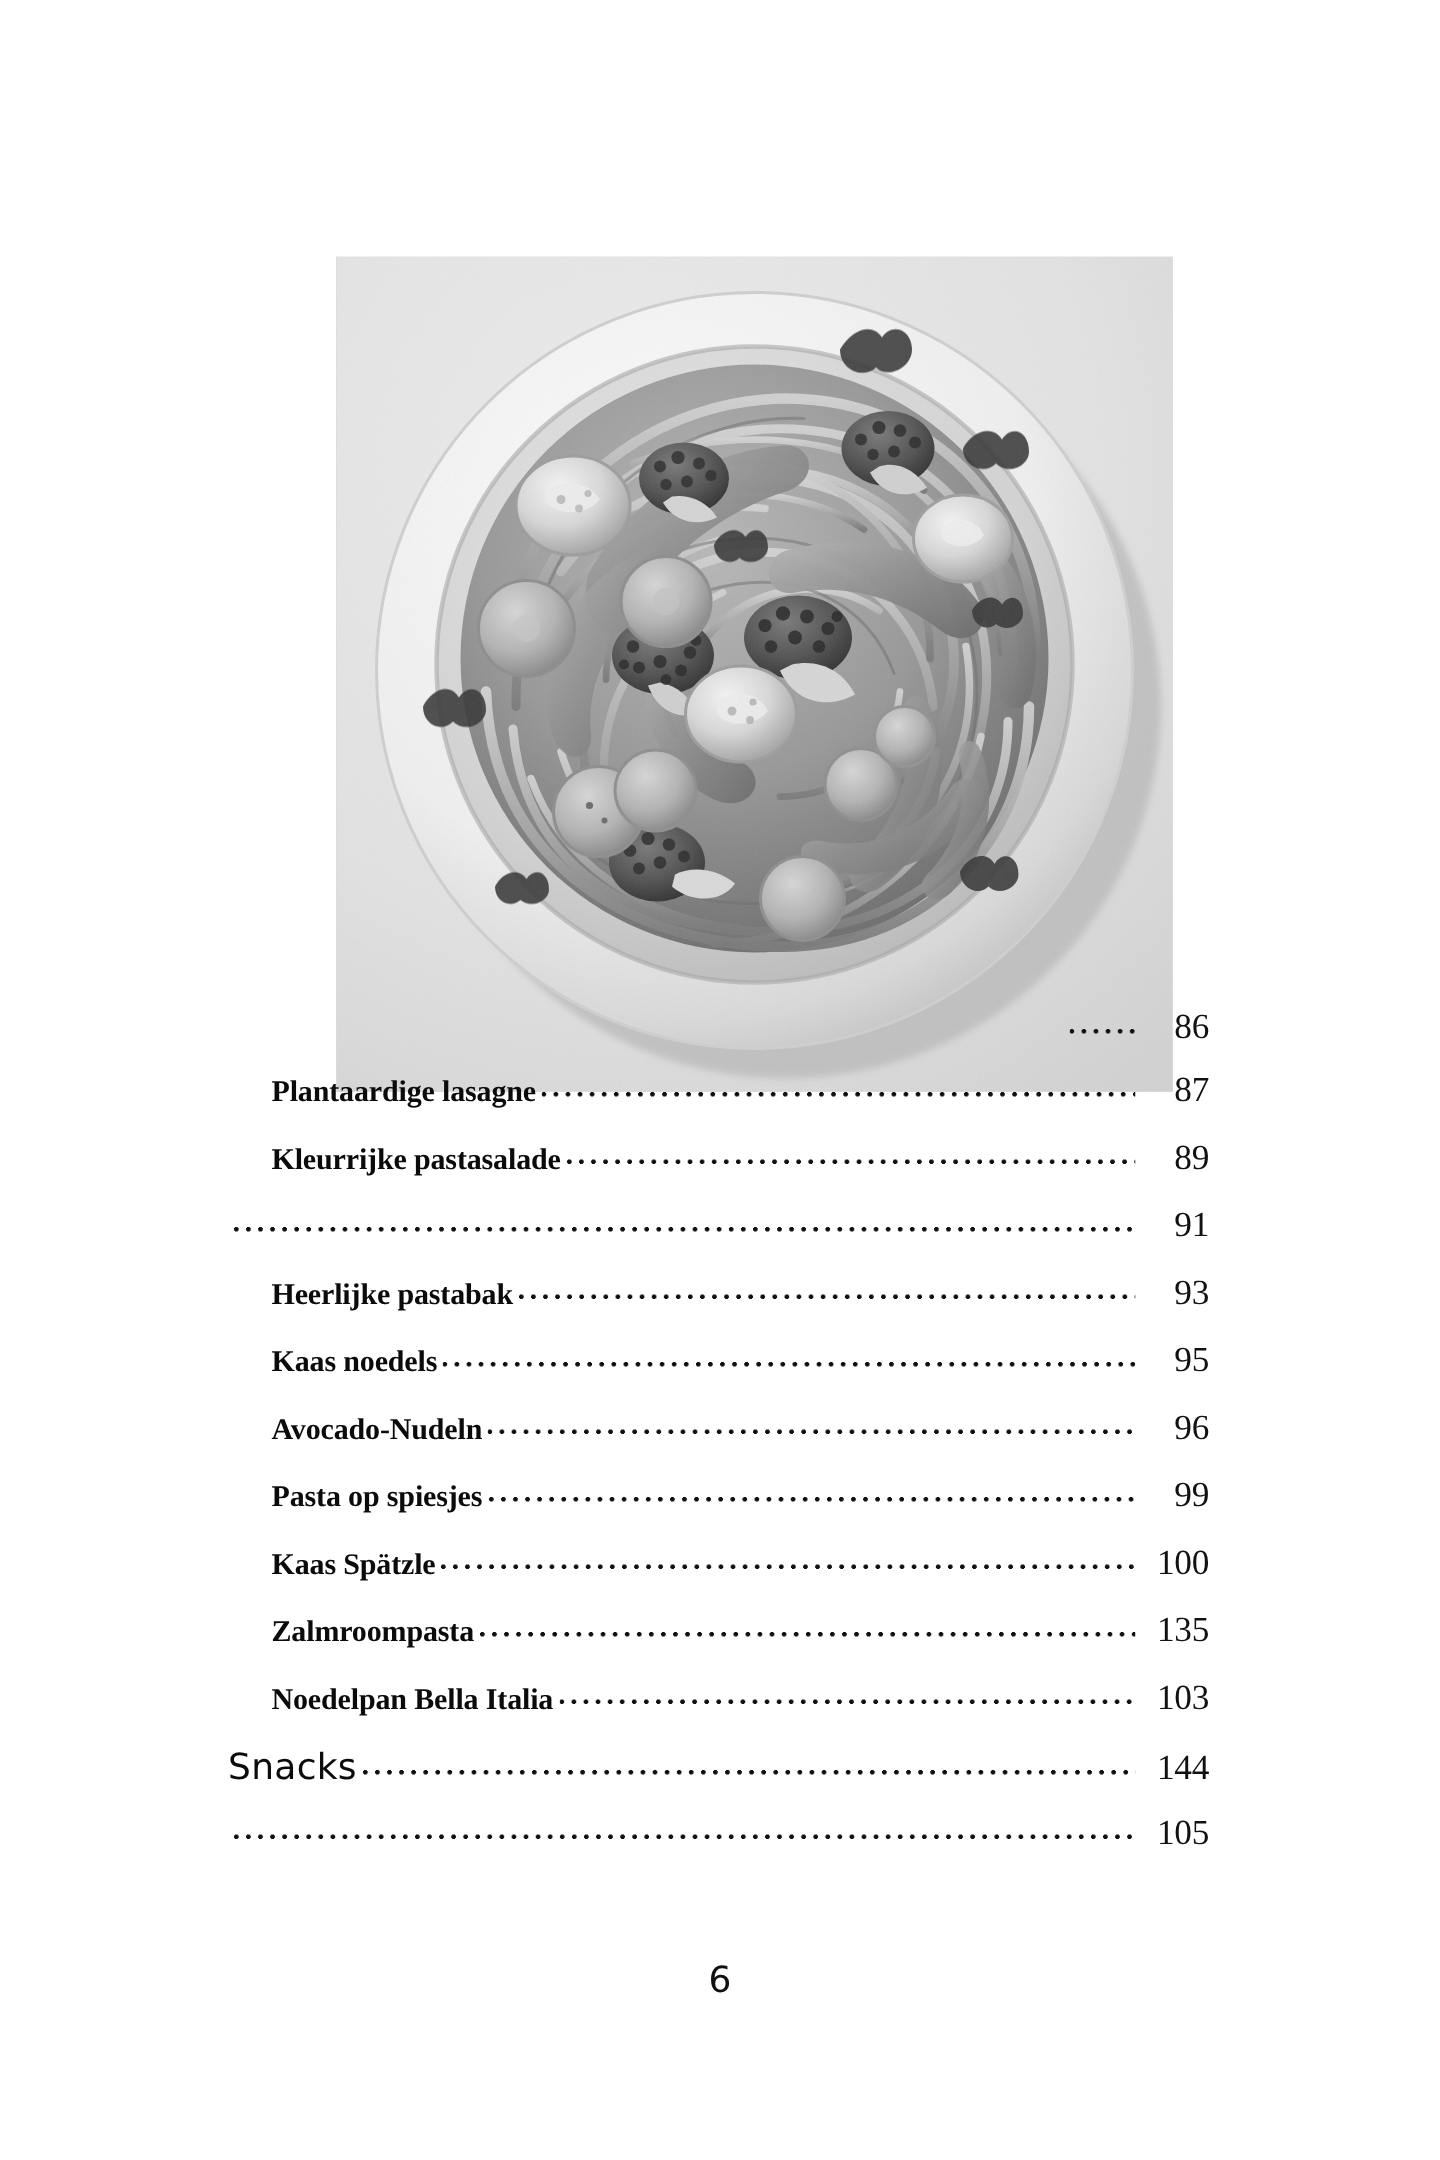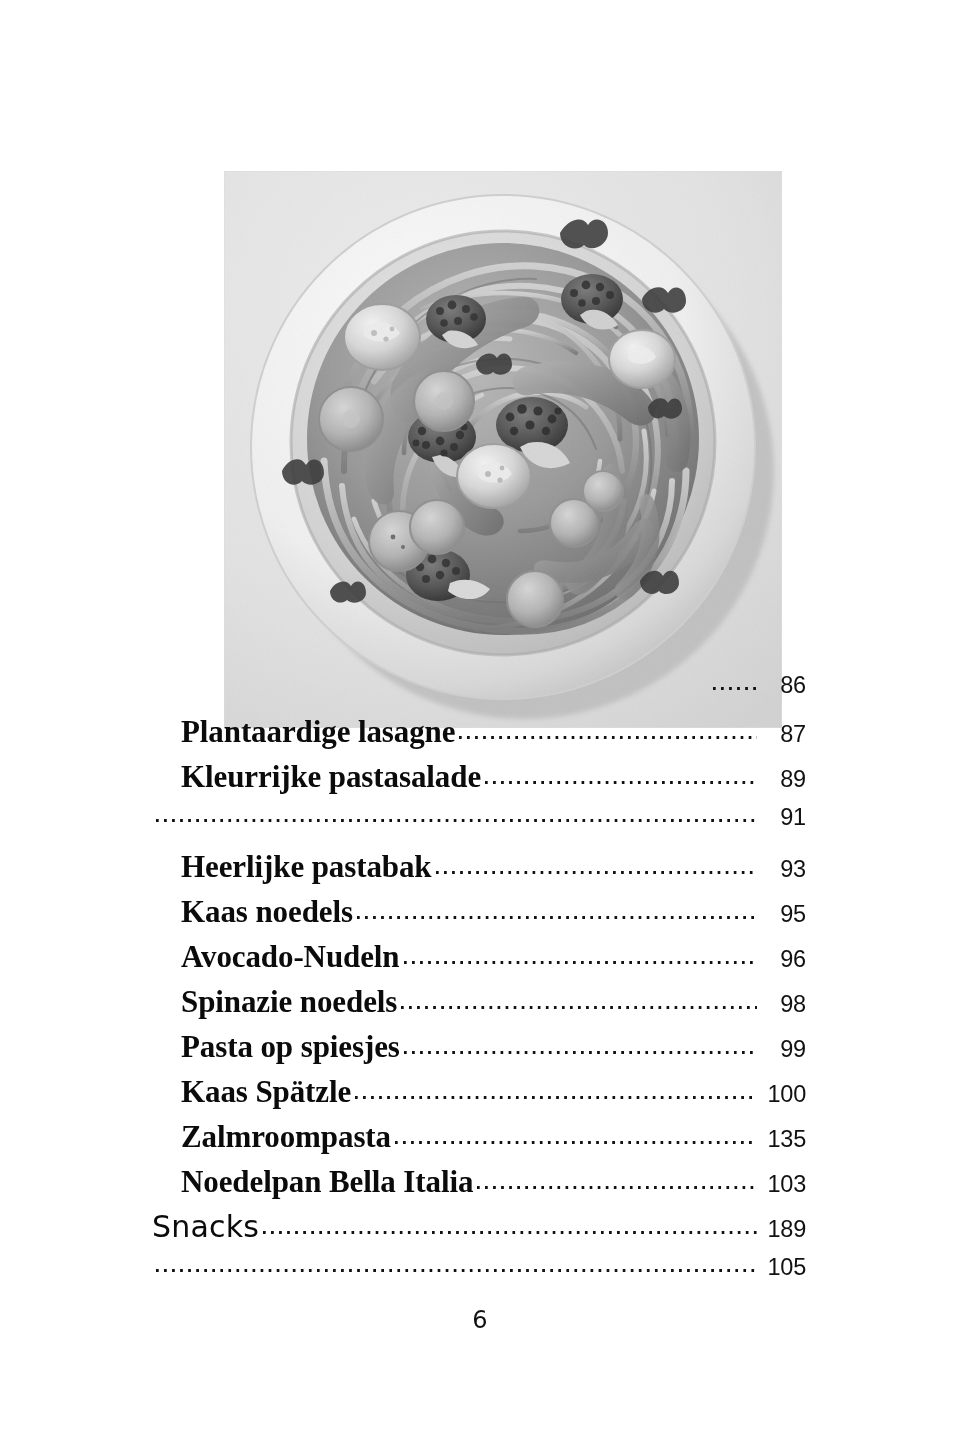--- a/index.html
+++ b/index.html
@@ -43,33 +43,33 @@
   }
   .toc-row {
     display: flex;
     align-items: baseline;
     height: 45px;
     width: 100%;
   }
   .toc-row .label {
     white-space: nowrap;
     font-weight: bold;
-    font-size: 31px;
+    font-size: 20px;
     color: #0b0b0b;
     letter-spacing: -0.1px;
   }
   .toc-row.entry .label {
     margin-left: 29px;
     font-family: "Liberation Serif", serif;
   }
   .toc-row.section .label {
     margin-left: 0;
     font-family: "DejaVu Sans", sans-serif;
     font-weight: normal;
-    font-size: 30px;
+    font-size: 24px;
     letter-spacing: 0.2px;
   }
   .toc-row.hidden-label .label {
     visibility: hidden;
     margin-left: 29px;
   }
   .toc-row .leader {
     flex: 1 1 auto;
     min-width: 6px;
     position: relative;
@@ -82,21 +82,21 @@
     position: absolute;
     left: 0;
     right: 0;
     bottom: 0.21em;
     height: 3px;
     background-image: radial-gradient(circle at 1.5px 1.5px, #111 1.45px, rgba(0,0,0,0) 1.6px);
     background-size: 8.05px 3px;
     background-repeat: repeat-x;
   }
   .toc-row .pageno {
-    font-family: Liberation Sans, sans-serif;
+    font-family: Liberation Serif, serif;
     font-size: 23.5px;
     color: #111111;
     text-align: right;
     min-width: 46px;
     white-space: nowrap;
     letter-spacing: -0.2px;
   }
 
   
   .toc-row.first-row { height: 42px; }
@@ -437,25 +437,20 @@
       <span class="leader"></span>
       <span class="pageno">95</span>
     </div>
 
     <div class="toc-row entry">
       <span class="label">Avocado-Nudeln</span>
       <span class="leader"></span>
       <span class="pageno">96</span>
     </div>
 
-    <div class="toc-row entry">
-      <span class="label">Spinazie noedels</span>
-      <span class="leader"></span>
-      <span class="pageno">98</span>
-    </div>
 
     <div class="toc-row entry">
       <span class="label">Pasta op spiesjes</span>
       <span class="leader"></span>
       <span class="pageno">99</span>
     </div>
 
     <div class="toc-row entry">
       <span class="label">Kaas Spätzle</span>
       <span class="leader"></span>
@@ -470,21 +465,21 @@
 
     <div class="toc-row entry">
       <span class="label">Noedelpan Bella Italia</span>
       <span class="leader"></span>
       <span class="pageno">103</span>
     </div>
 
     <div class="toc-row section">
       <span class="label">Snacks</span>
       <span class="leader"></span>
-      <span class="pageno">189</span>
+      <span class="pageno">144</span>
     </div>
 
     <div class="toc-row entry">
       <span class="leader"></span>
       <span class="pageno">105</span>
     </div>
 
   </div>
 
   <div class="folio">6</div>

